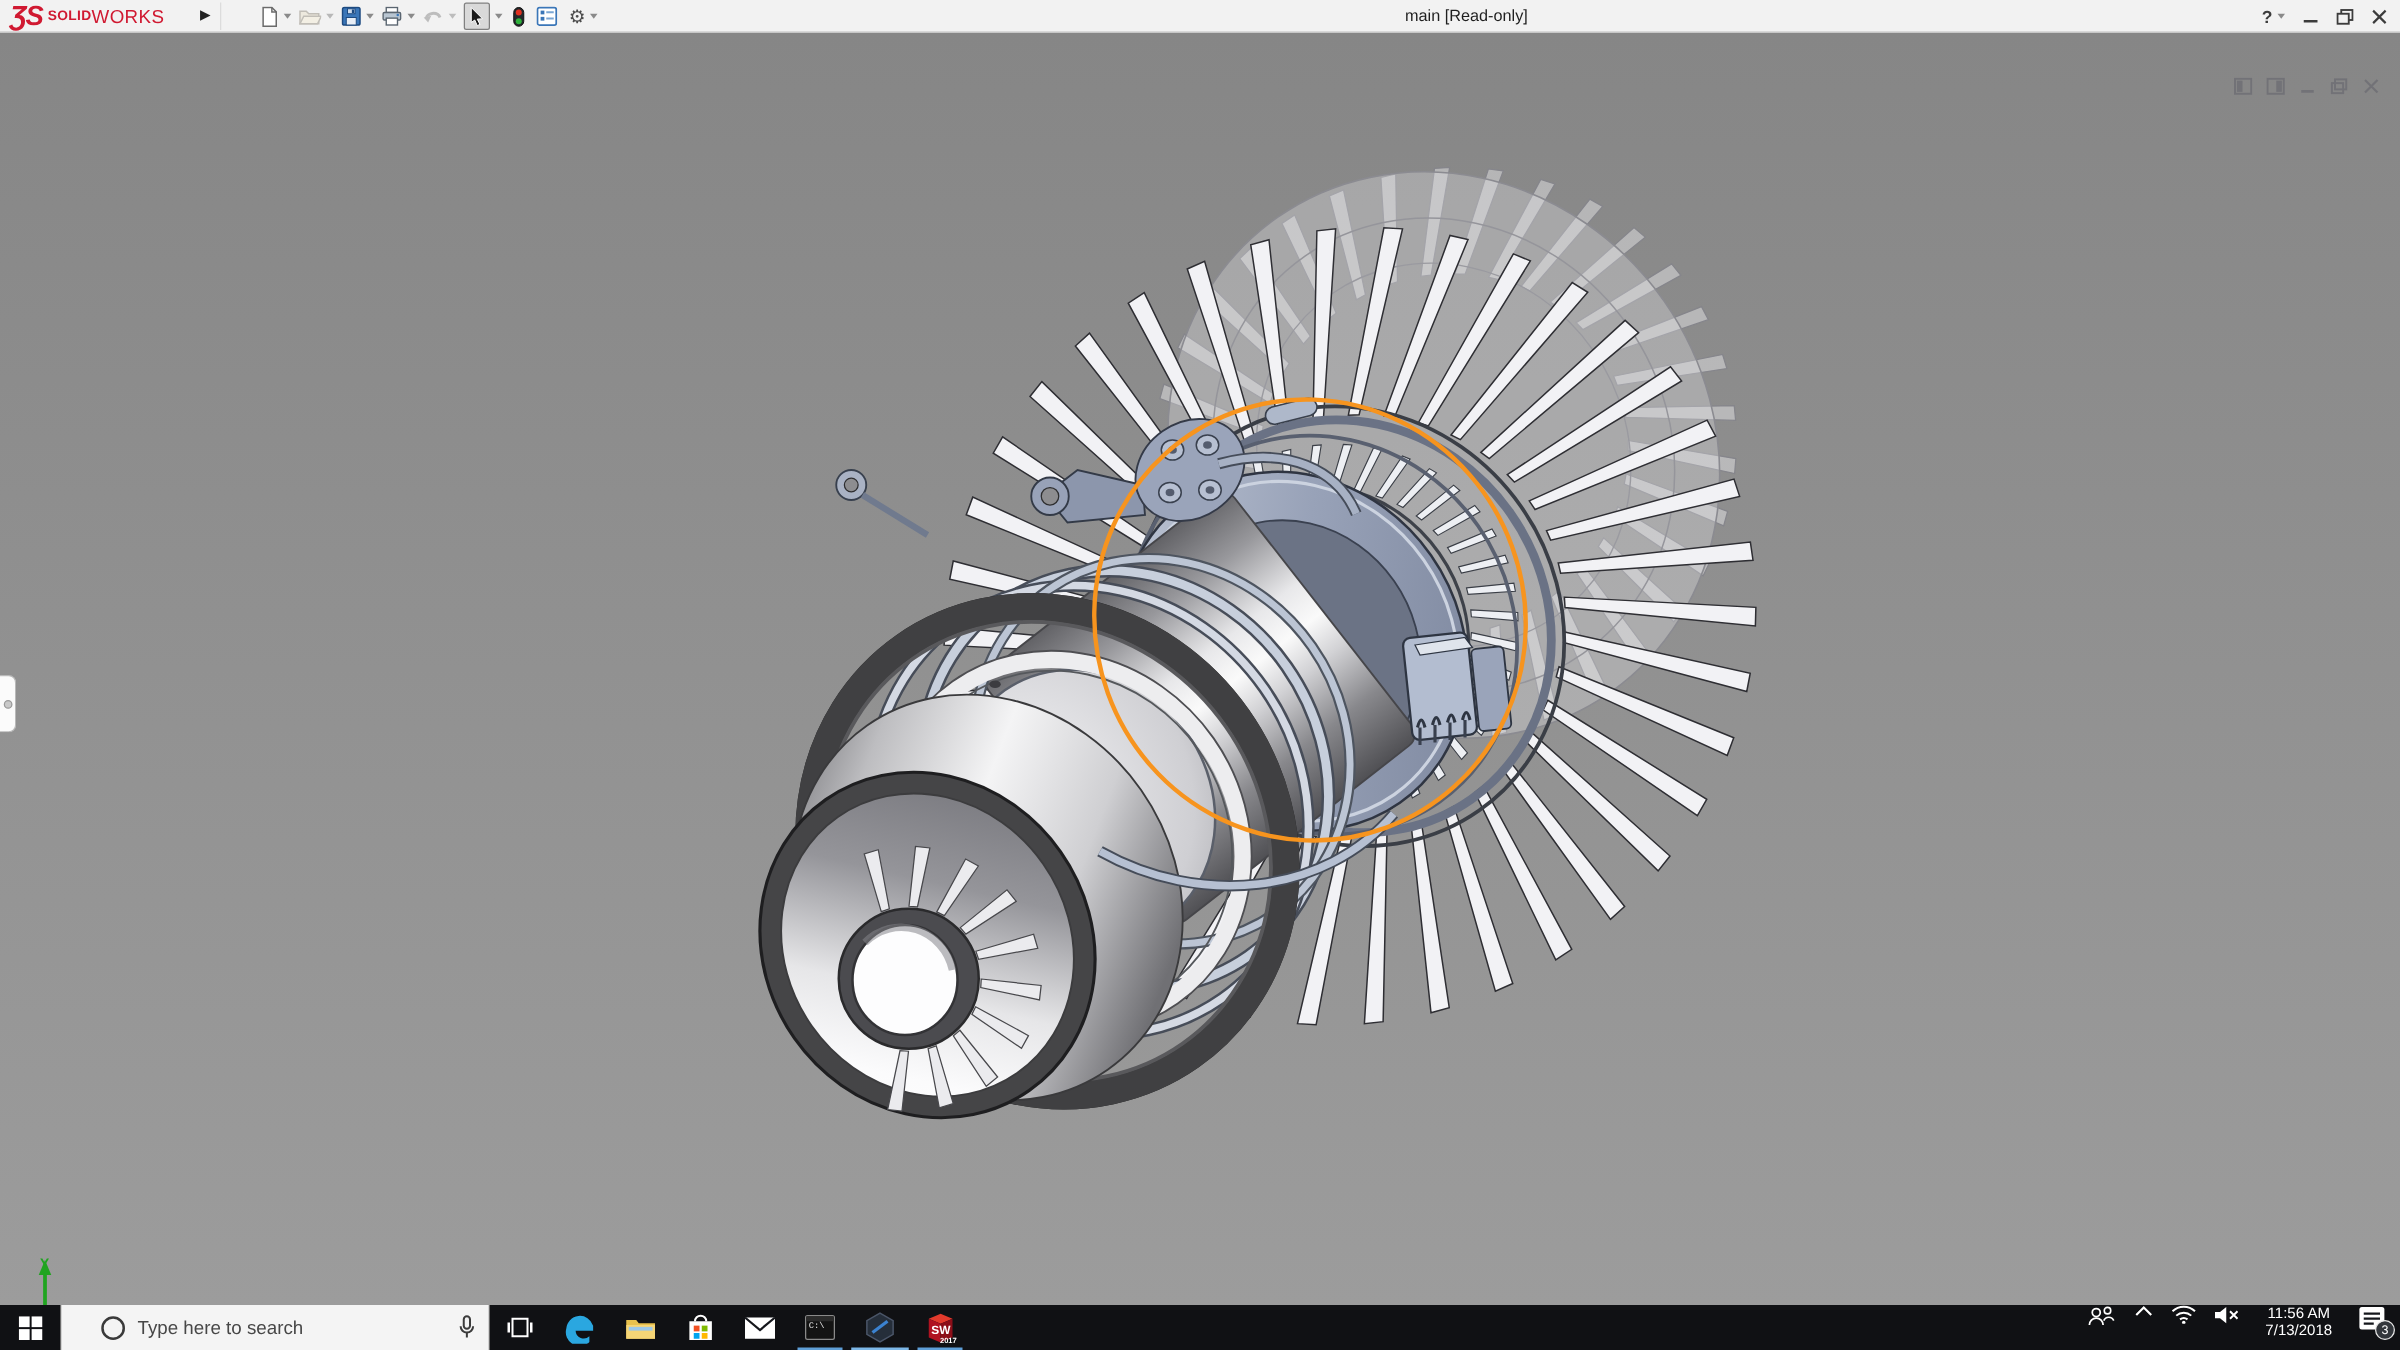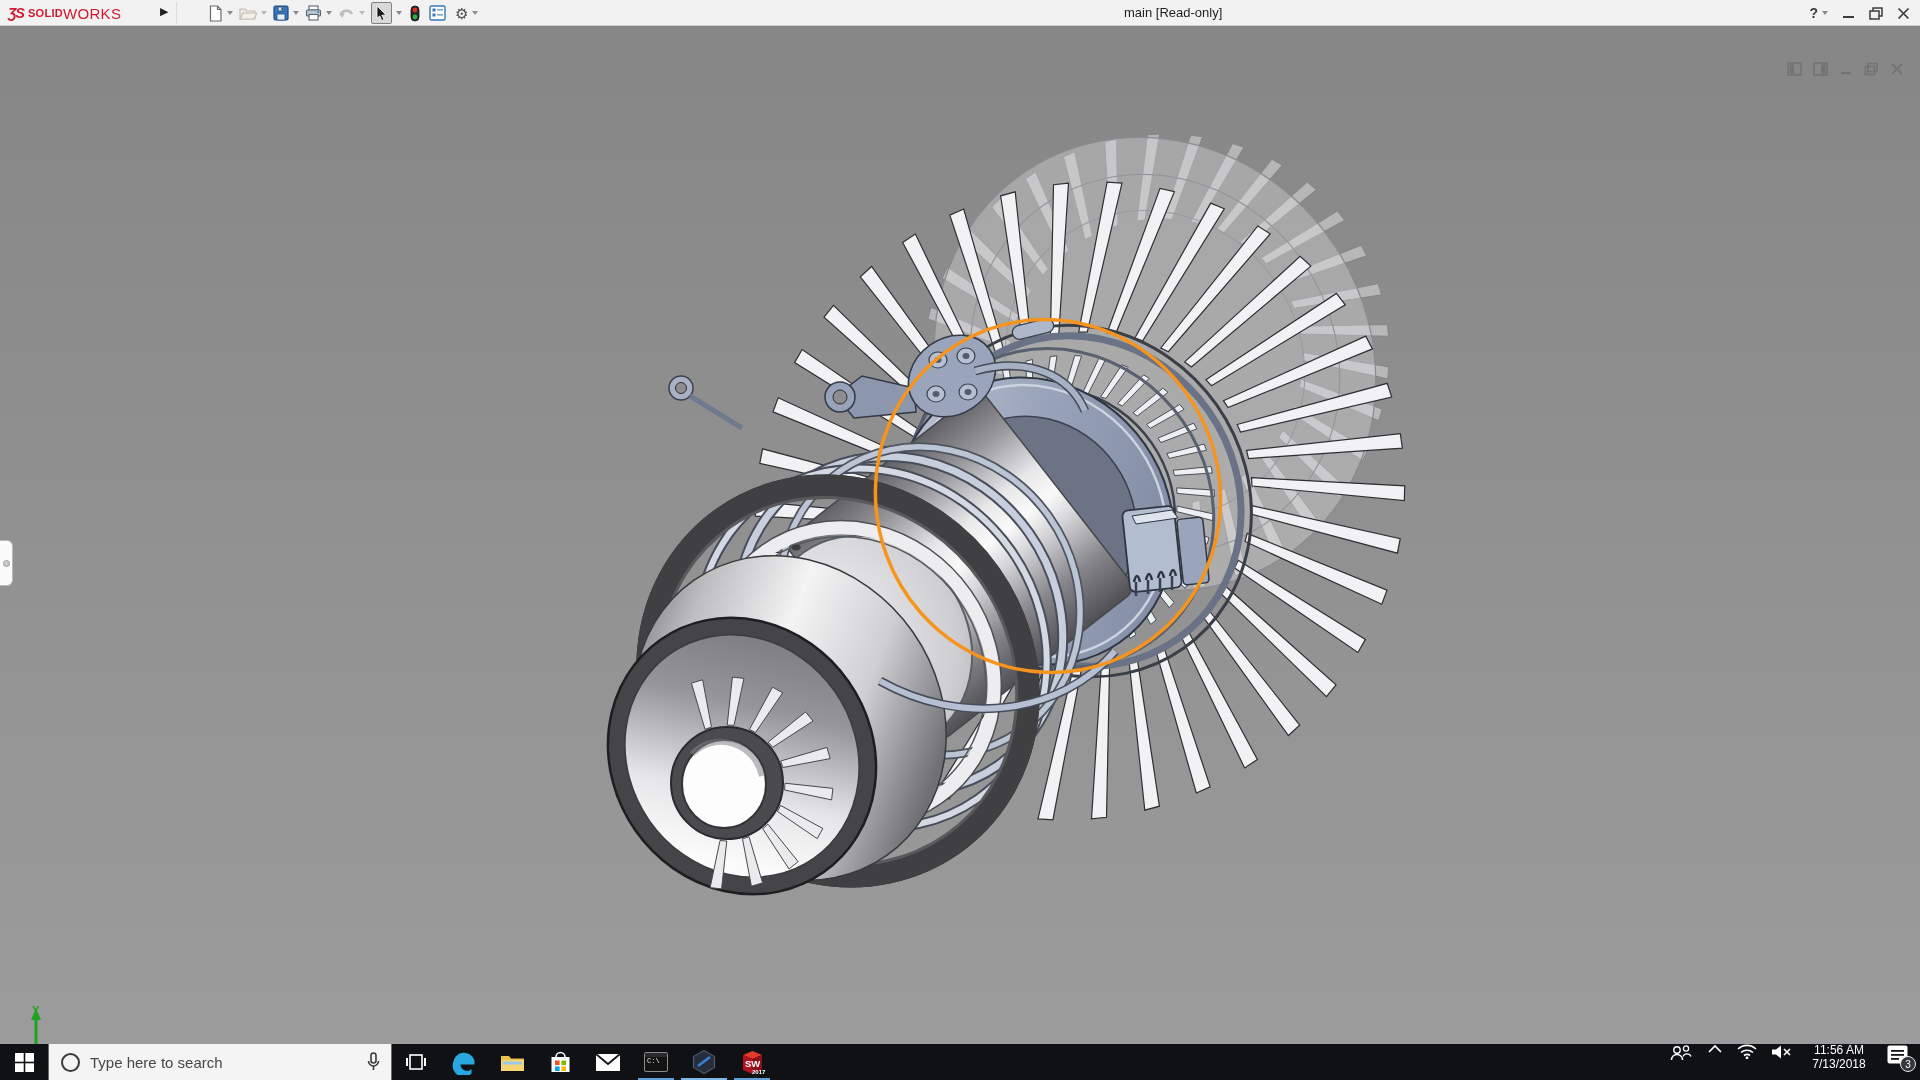--- a/index.html
+++ b/index.html
@@ -4,21 +4,21 @@
 <style>
   * { margin:0; padding:0; box-sizing:border-box; }
   html,body { width:1920px; height:1080px; overflow:hidden; background:#8d8d8d;
               font-family:"Liberation Sans", sans-serif; }
 
   
   .titlebar { position:absolute; left:0; top:0; width:1920px; height:26px;
               background:#f2f2f2; border-bottom:1px solid #cfcfcf; z-index:10; }
   .brand { position:absolute; left:8px; top:2px; height:22px; display:flex; align-items:center;
            color:#d01931; white-space:nowrap; }
-  .brand .glyph { font-style:italic; font-weight:bold; font-size:14px; letter-spacing:-1px; margin-right:4px; }
+  .brand .glyph { font-style:italic; font-weight:bold; font-size:22px; letter-spacing:-1px; margin-right:4px; }
   .brand .bold  { font-weight:bold; font-size:11px; letter-spacing:.3px; }
   .brand .light { font-weight:normal; font-size:15px; letter-spacing:.3px; }
   .flyout { position:absolute; left:160px; top:5px; font-size:11px; color:#222; }
   .tb-sep { position:absolute; left:176px; top:2px; width:1px; height:22px; background:#dcdcdc; }
   .toolbar { position:absolute; left:205px; top:0; height:26px; display:flex; align-items:center; }
   .tbtn { display:flex; align-items:center; margin:0 3px; }
   .tbtn svg { display:block; }
   .caret { width:0; height:0; border-left:3.5px solid transparent; border-right:3.5px solid transparent;
            border-top:4px solid #8a8a8a; margin-left:4px; }
   .pressed { background:#d9d9d9; border:1px solid #808080; border-radius:2px; padding:2px 3px; }
@@ -39,21 +39,21 @@
                    background:#c9c9c9; border:1px solid #9a9a9a; }
   .view-label { position:absolute; left:10px; top:1026px; font-size:14px; font-weight:600;
                 color:#161616; z-index:2; }
   .triad { position:absolute; left:6px; top:976px; z-index:2; }
 
   
   .taskbar { position:absolute; left:0; top:1044px; width:1920px; height:36px; background:#101114;
              display:flex; align-items:center; z-index:10; }
   .start { width:48px; height:36px; display:flex; align-items:center; justify-content:center; }
   .searchbox { width:344px; height:36px; background:#f4f4f4; display:flex; align-items:center;
-               border:1px solid #6b6b6b; border-bottom:none; border-top:none; }
+               border:1px solid #6b6b6b; border-bottom:none; border-top:none;padding-left:20px; }
   .searchbox .circ { width:19px; height:19px; border:2.5px solid #3a3a3a; border-radius:50%; margin:0 10px 0 12px; }
   .searchbox .ph { font-size:15px; color:#474747; flex:1; }
   .searchbox .mic { margin-right:10px; }
   .tb-slot { width:48px; height:36px; position:relative; display:flex; align-items:center; justify-content:center; }
   .run::after { content:""; position:absolute; left:6px; right:6px; bottom:0; height:2.5px; background:#5e9fd8; }
   .run-active::after { content:""; position:absolute; left:1px; right:1px; bottom:0; height:2.5px; background:#7db8e8; }
   .tray { position:absolute; right:8px; top:0; height:36px; display:flex; align-items:flex-start; gap:14px; }
   .clock { color:#fff; font-size:12px; line-height:13.5px; text-align:center; width:66px; }
   .ac-wrap { position:relative; width:26px; height:26px; }
   .badge { position:absolute; right:-4px; bottom:-2px; width:16px; height:16px; background:#33373c;

